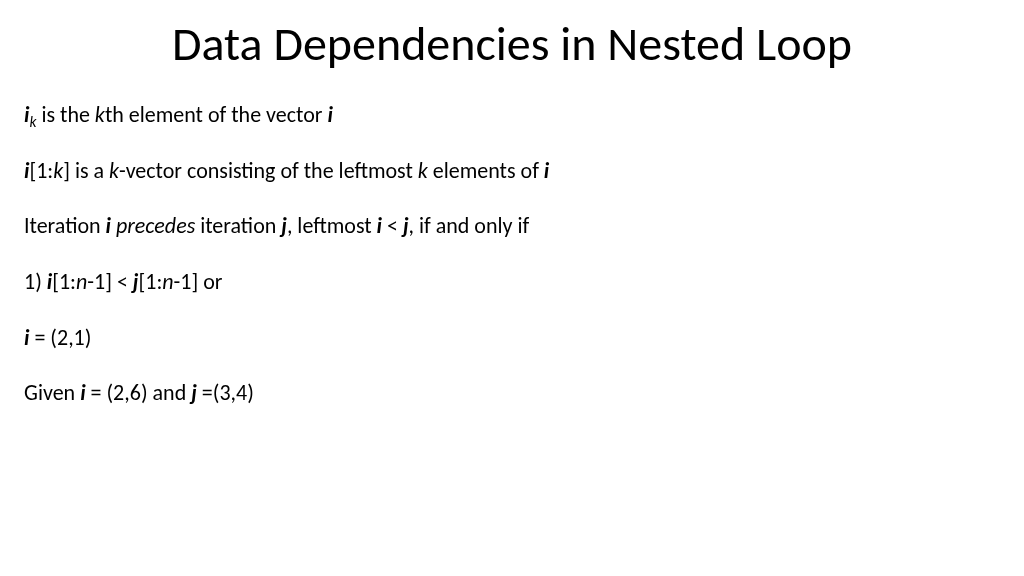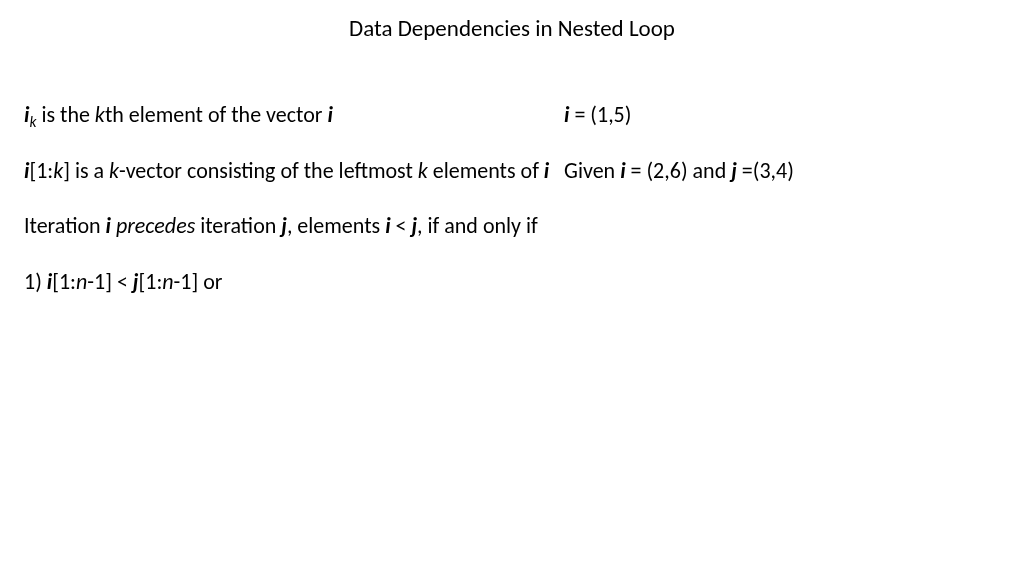--- a/index.html
+++ b/index.html
@@ -17,30 +17,31 @@
     height: 576px;
     position: relative;
     box-sizing: border-box;
   }
   .title {
     position: absolute;
     top: 14px;
     left: 0;
     width: 100%;
     text-align: center;
-    font-size: 23px;
+    font-size: 48px;
     font-weight: 400;
   }
   .body {
     position: absolute;
     top: 100px;
     left: 24px;
     right: 24px;
     bottom: 20px;
     display: flex;
+    flex-direction: column;
     font-size: 22px;
     line-height: 1.35;
   }
   .col-left {
     width: 540px;
   }
   .col-right {
     flex: 1;
   }
   .para {
@@ -59,30 +60,30 @@
   <div class="title">Data Dependencies in Nested Loop</div>
 
   <div class="body">
 
     <div class="col-left">
 
       <div class="para"><span class="bi">i</span><sub class="it">k</sub><span> is the </span><span class="it">k</span><span>th element of the vector </span><span class="bi">i</span></div>
 
       <div class="para"><span class="bi">i</span><span>[1:</span><span class="it">k</span><span>] is a </span><span class="it">k</span><span>-vector consisting of the leftmost </span><span class="it">k</span><span> elements of </span><span class="bi">i</span></div>
 
-      <div class="para"><span>Iteration </span><span class="bi">i</span><span class="it"> precedes</span><span> iteration </span><span class="bi">j</span><span>, elements </span><span class="bi">i</span><span> &lt; </span><span class="bi">j</span><span>, if and only if</span></div>
+      <div class="para"><span>Iteration </span><span class="bi">i</span><span class="it"> precedes</span><span> iteration </span><span class="bi">j</span><span>, leftmost </span><span class="bi">i</span><span> &lt; </span><span class="bi">j</span><span>, if and only if</span></div>
 
       <div class="para"><span>1) </span><span class="bi">i</span><span>[1:</span><span class="it">n</span><span>-1] &lt; </span><span class="bi">j</span><span>[1:</span><span class="it">n</span><span>-1] or</span></div>
 
 
     </div>
 
     <div class="col-right">
 
-      <div class="para"><span class="bi">i</span><span> = (1,5)</span></div>
+      <div class="para"><span class="bi">i</span><span> = (2,1)</span></div>
 
 
 
       <div class="para"><span>Given </span><span class="bi">i</span><span> = (2,6) and </span><span class="bi">j</span><span> =(3,4)</span></div>
 
       <div>
       </div>
 
     </div>
 

